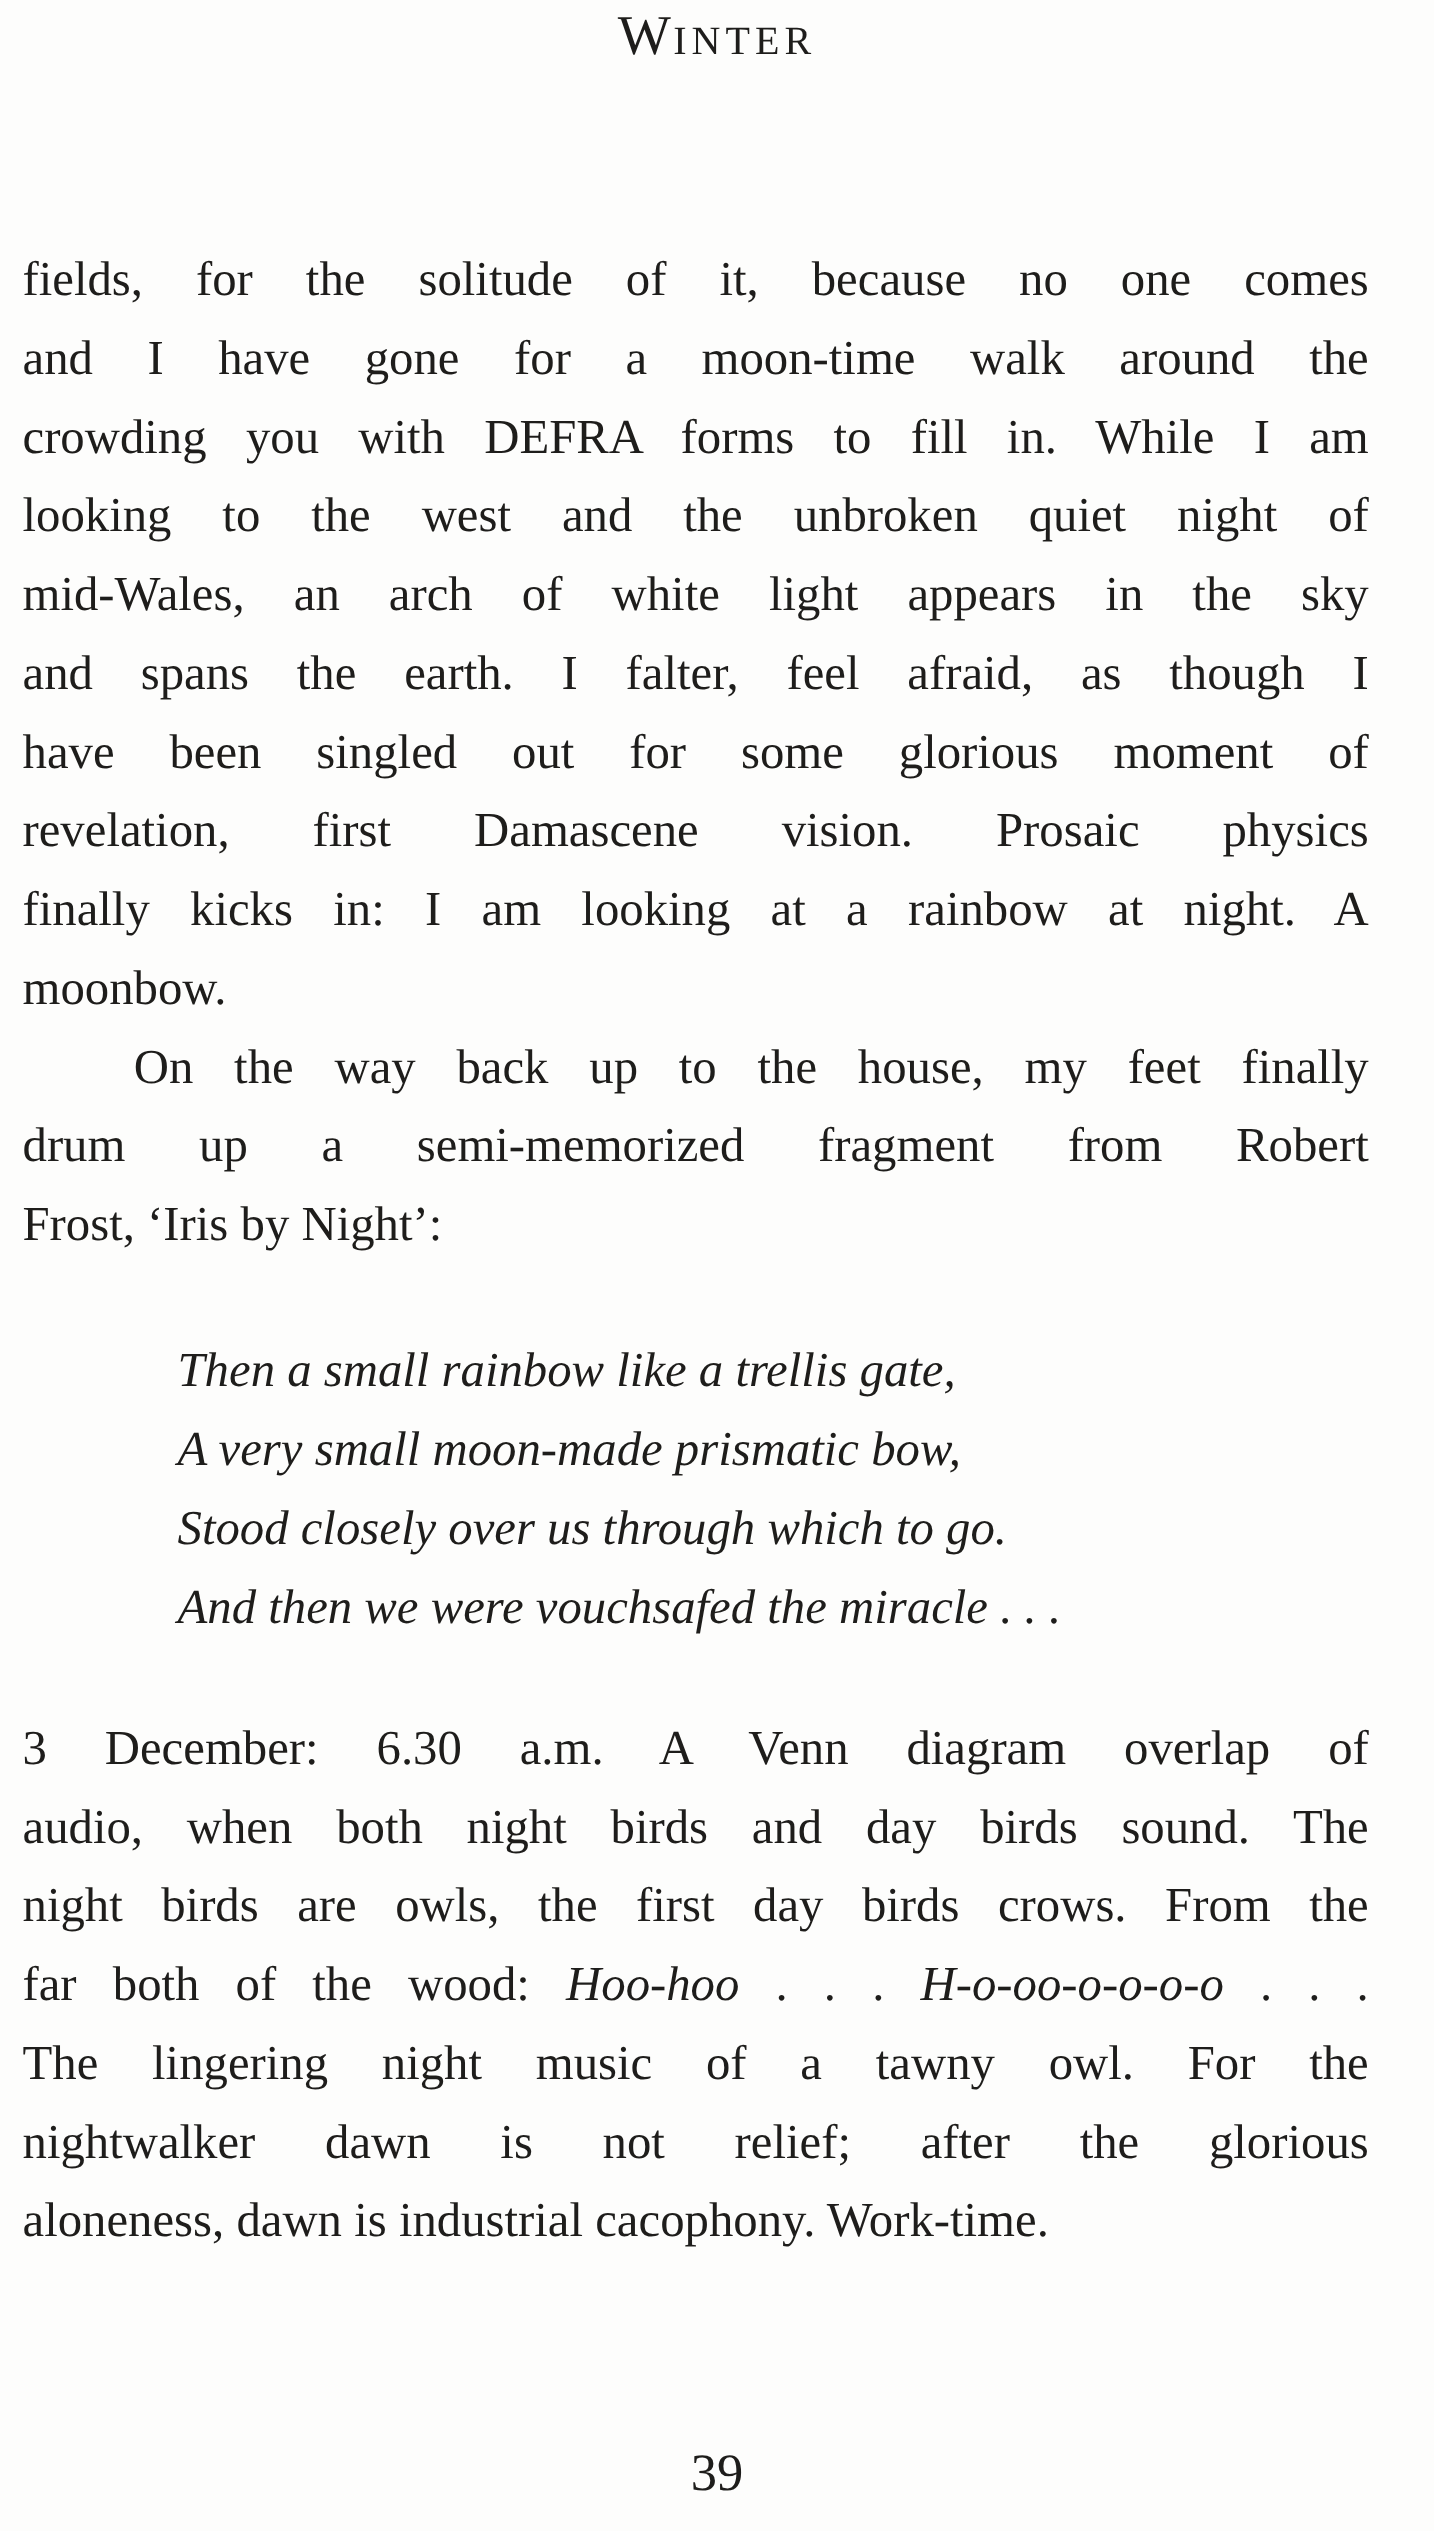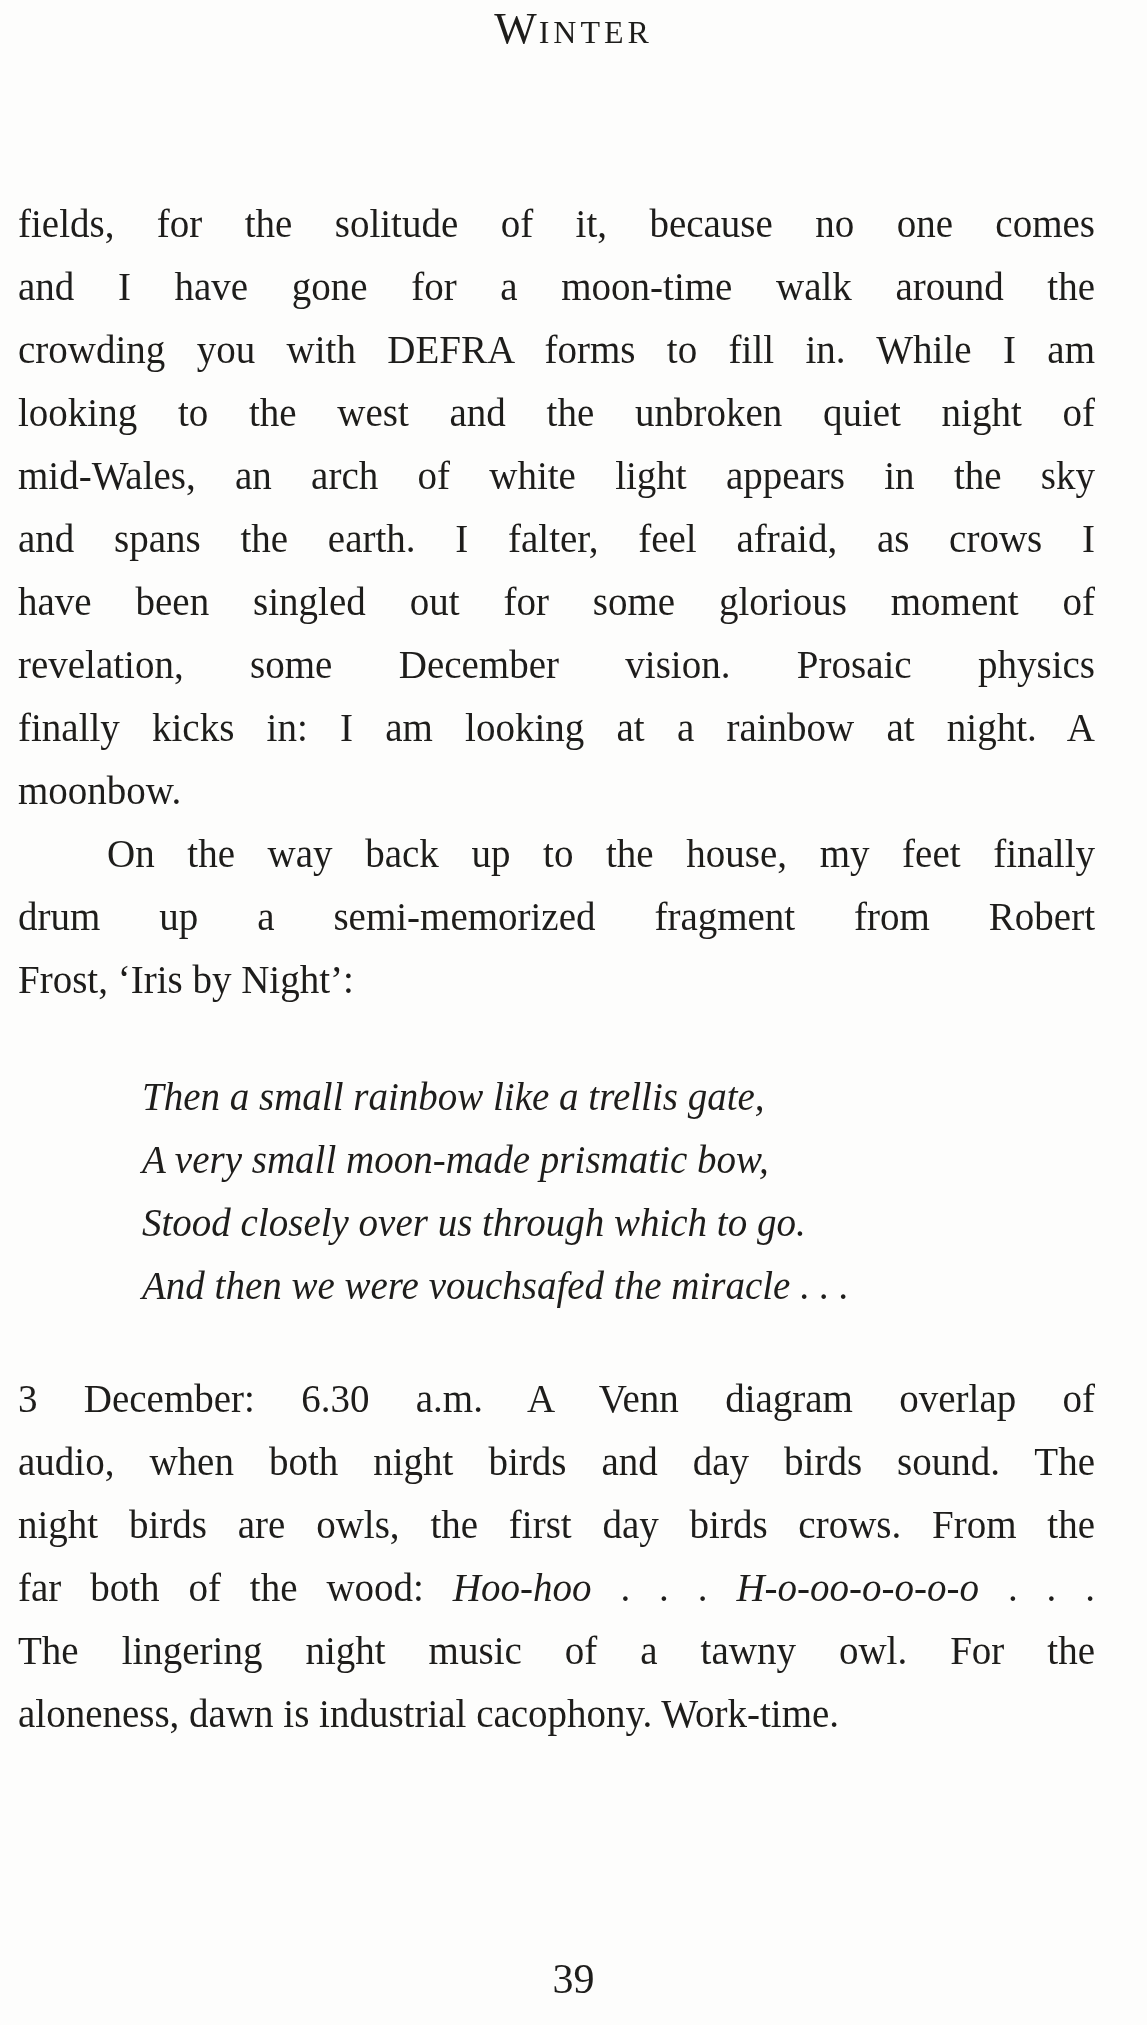--- a/index.html
+++ b/index.html
@@ -66,23 +66,23 @@
   </div>
 
   <div class="text-block">
 
     <div>
       <div class="line just">fields, for the solitude of it, because no one comes</div>
       <div class="line just">and I have gone for a moon-time walk around the</div>
       <div class="line just">crowding you with DEFRA forms to fill in. While I am</div>
       <div class="line just">looking to the west and the unbroken quiet night of</div>
       <div class="line just">mid-Wales, an arch of white light appears in the sky</div>
-      <div class="line just">and spans the earth. I falter, feel afraid, as crows I</div>
+      <div class="line just">and spans the earth. I falter, feel afraid, as though I</div>
       <div class="line just">have been singled out for some glorious moment of</div>
-      <div class="line just">revelation, some December vision. Prosaic physics</div>
+      <div class="line just">revelation, first Damascene vision. Prosaic physics</div>
       <div class="line just">finally kicks in: I am looking at a rainbow at night. A</div>
       <div class="line endline">moonbow.</div>
     </div>
 
     <div>
       <div class="line just indent1">On the way back up to the house, my feet finally</div>
       <div class="line just">drum up a semi-memorized fragment from Robert</div>
       <div class="line endline">Frost, ‘Iris by Night’:</div>
     </div>
 
@@ -101,20 +101,21 @@
       <div class="line just">audio, when both night birds and day birds sound. The</div>
       <div class="line just">night birds are owls, the first day birds crows. From the</div>
       <div class="line just">
         <span>far both of the wood:</span>
         <span class="owl-call">Hoo-hoo</span>
         <span>. . .</span>
         <span class="owl-call">H-o-oo-o-o-o-o</span>
         <span>. . .</span>
       </div>
       <div class="line just">The lingering night music of a tawny owl. For the</div>
+      <div class="line just">nightwalker dawn is not relief; after the glorious</div>
       <div class="line endline">aloneness, dawn is industrial cacophony. Work-time.</div>
     </div>
 
   </div>
 
   <div class="folio">39</div>
 
 </div>
 
 </body></html>

